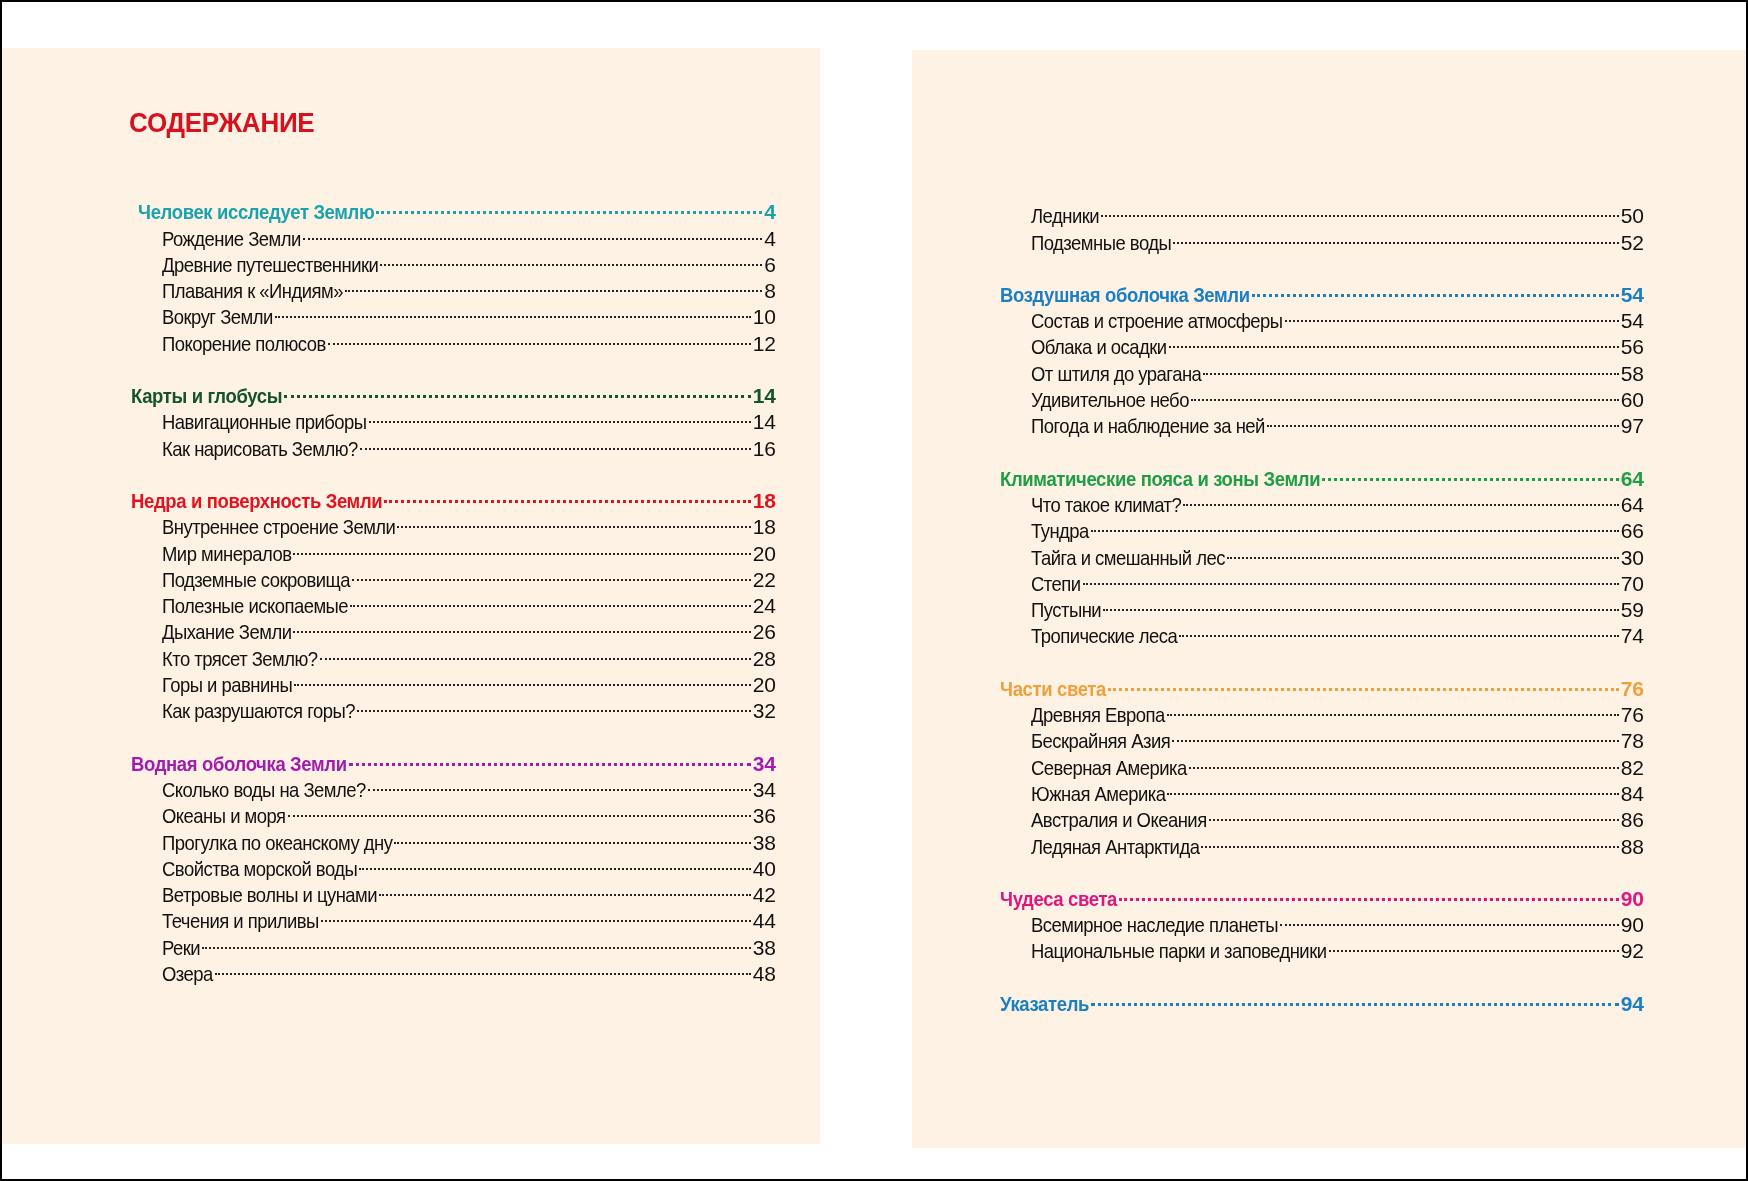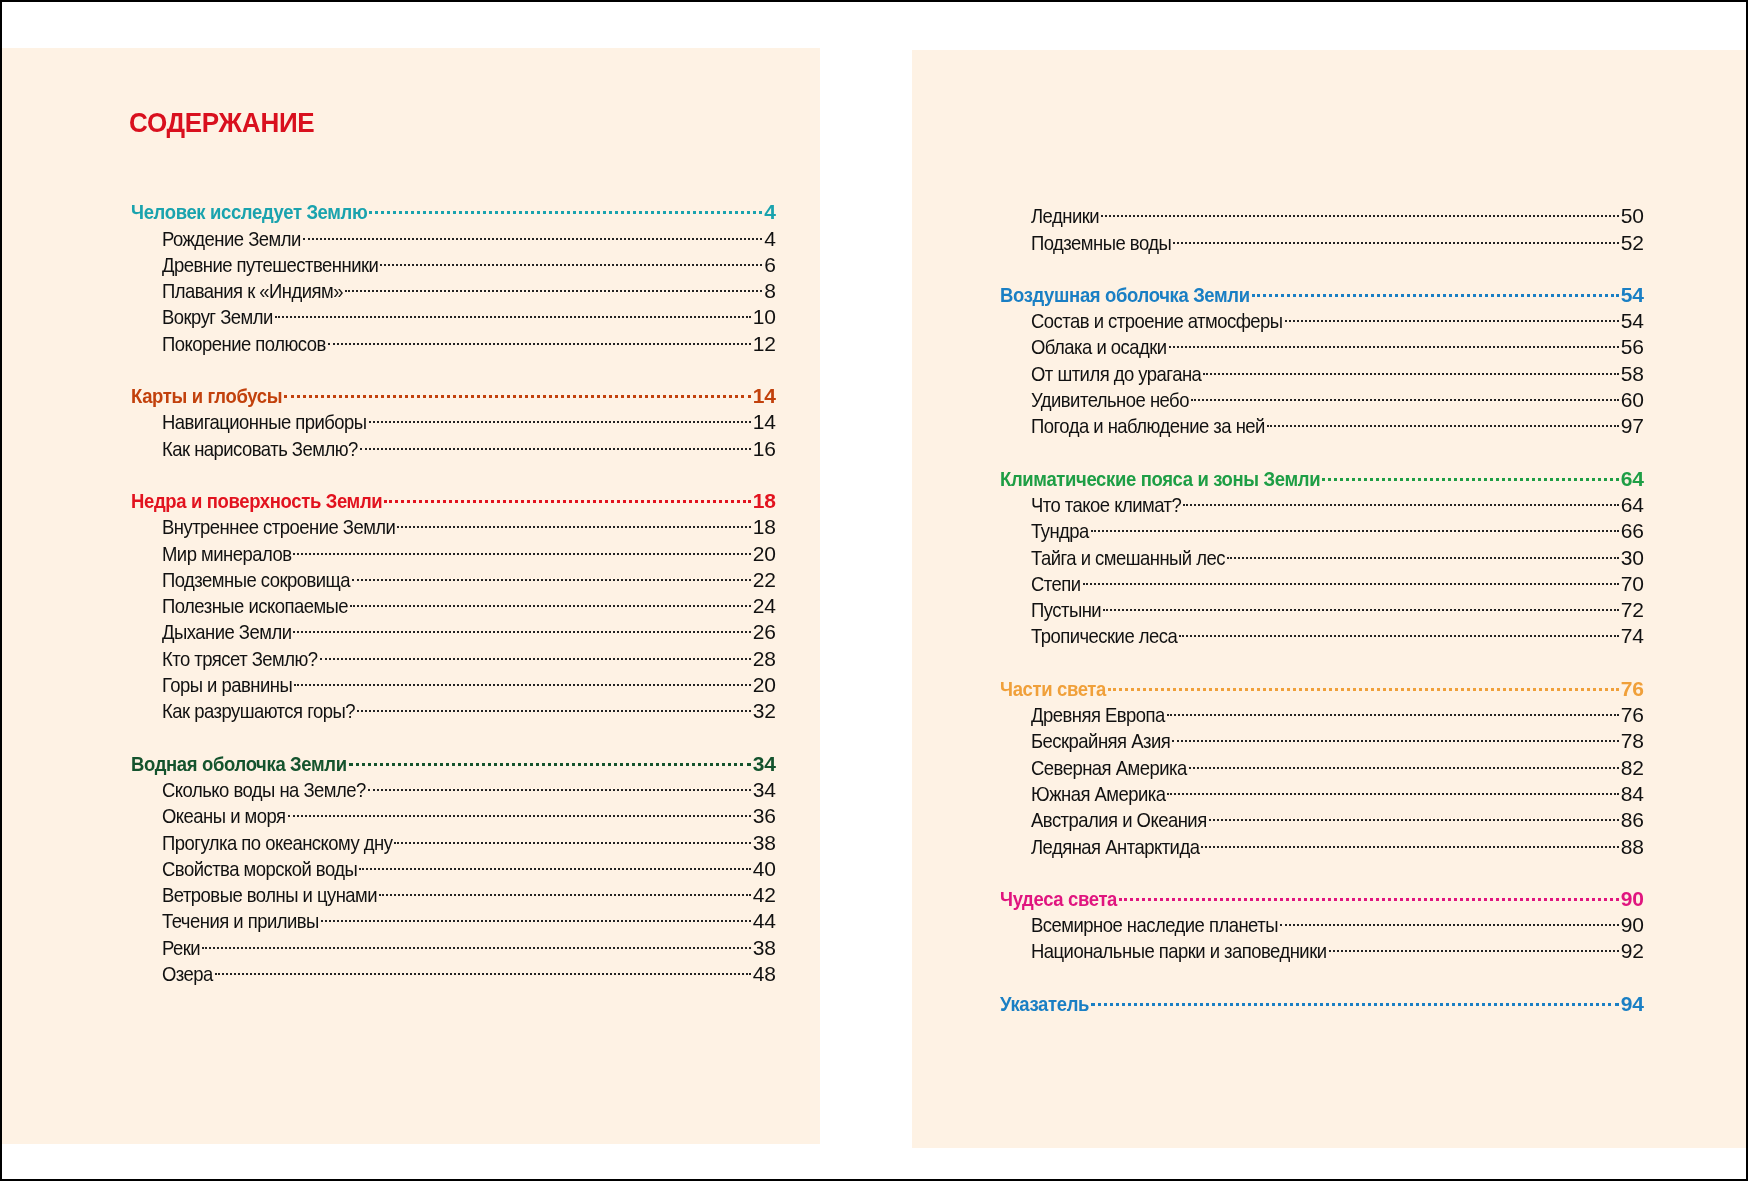--- a/index.html
+++ b/index.html
@@ -54,24 +54,24 @@
     }
     .row .page-num { flex: 0 0 auto; text-align: right; }
 
     .heading { font-weight: bold; font-size: 21px; }
     .heading .label { letter-spacing: -0.4px; }
     .heading .leader::after { border-bottom-width: 3px; bottom: 5px; }
     .item { color: #111111; padding-left: 31px; }
     .item .label { letter-spacing: -0.6px; }
     .item .leader { color: #222222; }
 
-    .c-teal    { color: #1AA3AE; }
-    .c-purple  { color: #c2410c; }
+    .c-teal    { color: #1AA3AE; margin-left: 7px; }
+    .c-purple  { color: #14532d; }
     .c-red     { color: #E2131F; }
-    .c-cyan    { color: #14532d; }
+    .c-cyan    { color: #a21caf; }
     .c-blue    { color: #1A7FC4; }
     .c-green   { color: #1E9E45; }
     .c-orange  { color: #F0A03A; }
     .c-magenta { color: #E0157F; }
   </style>
 </head>
 <body>
 
 <div class="frame"></div>
 
@@ -292,21 +292,21 @@
         <span class="page-num">30</span>
       </div>
       <div class="row item">
         <span class="label" style="transform: scaleX(0.88); margin-right: -6.76125px;">Степи</span>
         <span class="leader"></span>
         <span class="page-num">70</span>
       </div>
       <div class="row item">
         <span class="label" style="transform: scaleX(0.88); margin-right: -9.56438px;">Пустыни</span>
         <span class="leader"></span>
-        <span class="page-num">72</span>
+        <span class="page-num">59</span>
       </div>
       <div class="row item">
         <span class="label" style="transform: scaleX(0.88); margin-right: -19.9425px;">Тропические леса</span>
         <span class="leader"></span>
         <span class="page-num">74</span>
       </div>
     </div>
     <div class="section">
       <div class="row heading c-orange">
         <span class="label" style="transform: scaleX(0.88); margin-right: -14.4506px;">Части света</span>

